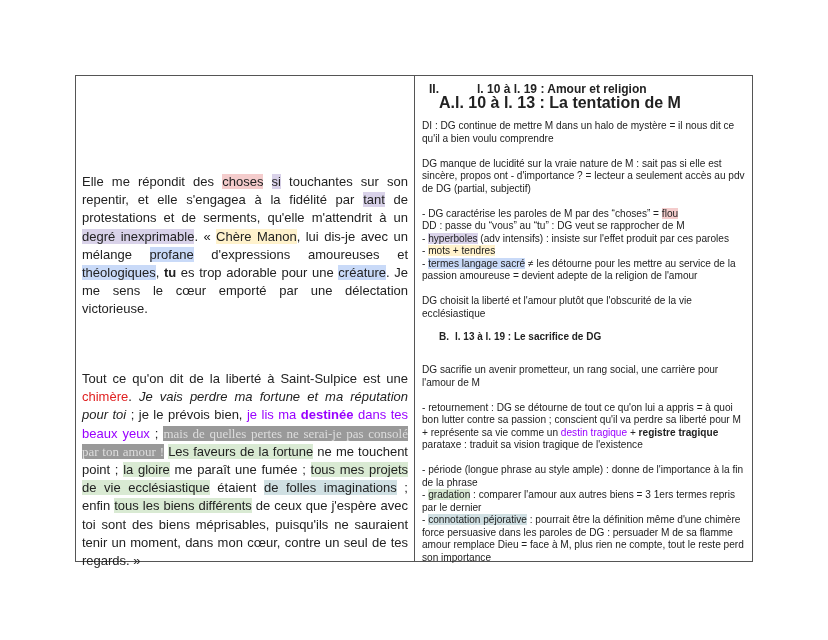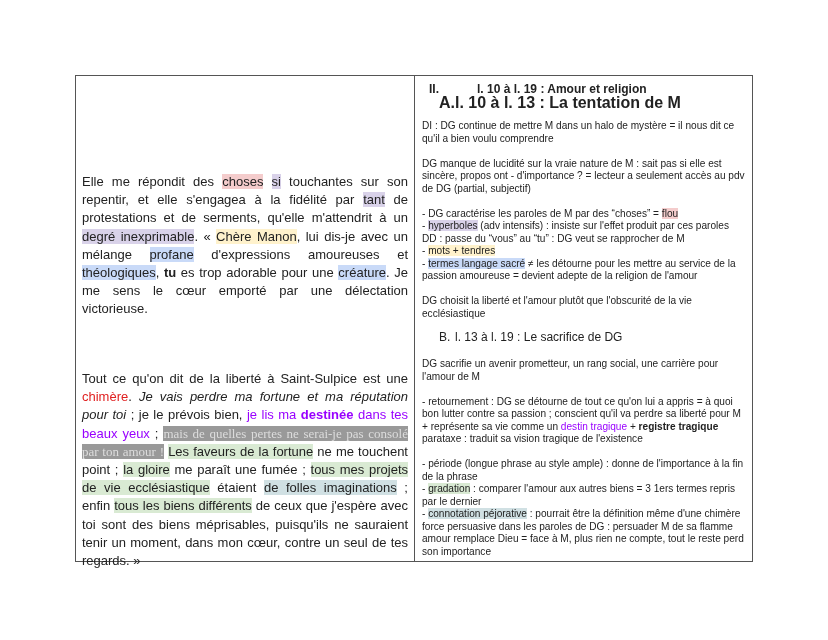--- a/index.html
+++ b/index.html
@@ -29,21 +29,21 @@
   .hl-gray { background: #999999; color: #dddddd; font-family: "Liberation Serif", serif; }
   .red { color: #e02020; }
   .violet { color: #9900ff; }
   .u { }
   .b { font-weight: bold; }
   .i { font-style: italic; }
   .h2 { font-size: 12px; font-weight: bold; line-height: 14px; margin: 2px 0 0 7px; }
   .h2 .num { display: inline-block; width: 48px; }
   .h3 { font-size: 16px; font-weight: bold; line-height: 14px; margin: 0 0 0 17px; }
   .h3 .num { display: inline-block; width: 16px; }
-  .h3b { font-size: 12px; font-weight: normal; line-height: 14px; margin: 10px 0 14px 17px; }
+  .h3b { font-size: 10px; font-weight: bold; line-height: 14px; margin: 10px 0 20px 17px; }
   .h3b .num { display: inline-block; width: 16px; }
   .p { margin: 0; }
   .gap { height: 12.5px; }
 </style>
 </head>
 <body>
 
 <div class="doc-table">
   <div class="col-left">
     <p class="p para1"><span>Elle me répondit des </span><span class="hl-pink">choses</span><span> </span><span class="hl-purple">si</span><span> touchantes sur son repentir, et elle s'engagea à la fidélité par </span><span class="hl-purple">tant</span><span> de protestations et de serments, qu'elle m'attendrit à un </span><span class="hl-purple">degré inexprimable</span><span>. « </span><span class="hl-yellow">Chère Manon</span><span>, lui dis-je avec un mélange </span><span class="hl-blue">profane</span><span> d'expressions amoureuses et </span><span class="hl-blue">théologiques</span><span>, </span><span class="b u">tu</span><span> es trop adorable pour une </span><span class="hl-blue">créature</span><span>. Je me sens le cœur emporté par une délectation victorieuse.</span></p>
@@ -53,22 +53,22 @@
 
   <div class="col-right">
     <div class="h2"><span class="num">II.</span><span class="u">l. 10 à l. 19 : Amour et religion</span></div>
     <div class="h3"><span class="num">A.</span><span>l. 10 à l. 13 : La tentation de M</span></div>
     <div class="gap" style="height:10px"></div>
     <p class="p">DI : DG continue de mettre M dans un halo de mystère = il nous dit ce qu'il a bien voulu comprendre</p>
     <div class="gap"></div>
     <p class="p">DG manque de lucidité sur la vraie nature de M : sait pas si elle est sincère, propos ont - d'importance ? = lecteur a seulement accès au pdv de DG (partial, subjectif)</p>
     <div class="gap"></div>
     <p class="p"><span>- DG caractérise les paroles de M par des “choses” = </span><span class="hl-pink">flou</span></p>
+    <p class="p">DD : passe du “vous” au “tu” : DG veut se rapprocher de M</p>
     <p class="p"><span>- </span><span class="hl-purple">hyperboles</span><span> (adv intensifs) : insiste sur l'effet produit par ces paroles</span></p>
-    <p class="p">DD : passe du “vous” au “tu” : DG veut se rapprocher de M</p>
     <p class="p"><span>- </span><span class="hl-yellow">mots + tendres</span></p>
     <p class="p"><span>- </span><span class="hl-blue">termes langage sacré</span><span> ≠ les détourne pour les mettre au service de la passion amoureuse = devient adepte de la religion de l'amour</span></p>
     <div class="gap"></div>
     <p class="p">DG choisit la liberté et l'amour plutôt que l'obscurité de la vie ecclésiastique</p>
     <div class="h3b"><span class="num">B.</span><span>l. 13 à l. 19 : Le sacrifice de DG</span></div>
     <p class="p">DG sacrifie un avenir prometteur, un rang social, une carrière pour l'amour de M</p>
     <div class="gap"></div>
     <p class="p"><span>- </span><span class="u">retournement</span><span> : DG se détourne de tout ce qu'on lui a appris = à quoi bon lutter contre sa passion ; conscient qu'il va perdre sa liberté pour M + représente sa vie comme un </span><span class="violet">destin tragique</span><span> + </span><span class="b">registre tragique</span></p>
     <p class="p">parataxe : traduit sa vision tragique de l'existence</p>
     <div class="gap"></div>

